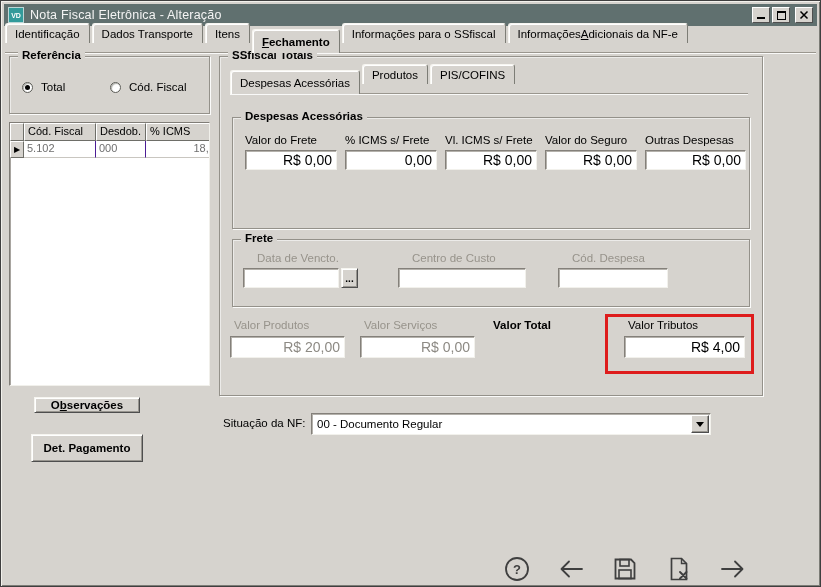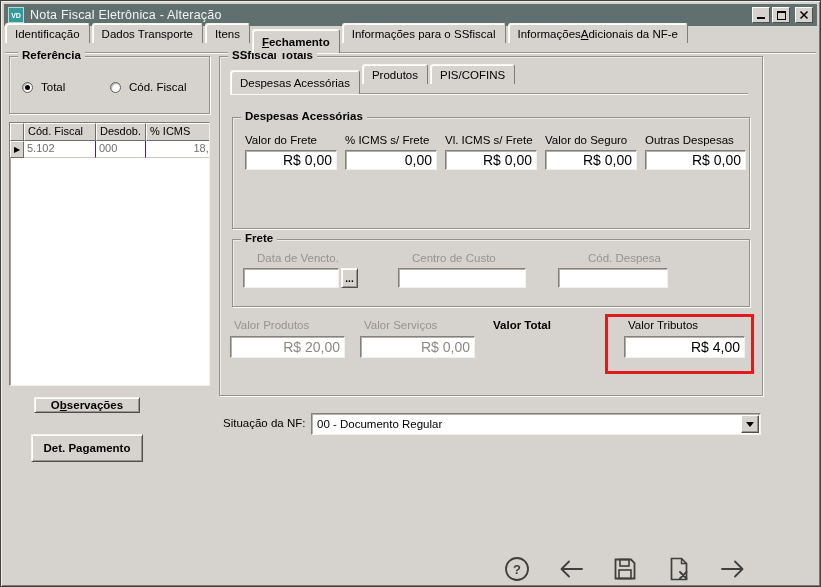--- a/index.html
+++ b/index.html
@@ -134,21 +134,21 @@
   .total .edit { height:22px; margin-top:3px; }
 
   .red-highlight {
     position:absolute; left:604px; top:313px; width:149px; height:60px;
     border:3px solid #de1c1c; z-index:6; pointer-events:none;
   }
 
   
   .situacao-label { position:absolute; left:222px; top:416px; white-space:nowrap; }
   .combo {
-    position:absolute; left:310px; top:412px; width:450px; height:22px;
+    position:absolute; left:310px; top:412px; width:400px; height:22px;
     background:#fff; display:flex; align-items:center;
     border:1px solid; border-color:#84807a #f2f1ec #f2f1ec #84807a;
     box-shadow: inset 1px 1px 0 #b4b1ab;
   }
   .combo-text { flex:1; padding:0 5px; white-space:nowrap; overflow:hidden; }
   .combo-btn {
     width:18px; height:18px; margin-right:1px; flex:0 0 auto;
     background:#d6d3ce; border:1px solid; border-color:#ffffff #4e4e4e #4e4e4e #ffffff;
     box-shadow: inset -1px -1px 0 #98958f;
     display:flex; align-items:center; justify-content:center;
@@ -271,21 +271,21 @@
         </div>
       </div>
       <div class="frete-col" style="left:10px; width:118px;">
         <div class="f-label gray-label" style="margin-left:14px;">Data de Vencto.</div>
         <div class="input-row">
           <input class="edit" style="width: 96px;" value="">
           <button class="btn small">...</button>
         </div>
       </div>
       <div class="frete-col" style="left:325px; width:112px;">
-        <div class="f-label gray-label" style="margin-left:30px;">Cód. Despesa</div>
+        <div class="f-label gray-label" style="margin-left:14px;">Cód. Despesa</div>
         <div class="input-row">
           <input class="edit" style="width: 110px;" value="">
         </div>
       </div>
     </div>
 
     <div class="total" style="left:10px; width:115px;">
       <div class="f-label gray-label" style="padding-left:4px;">Valor Produtos</div>
       <input class="edit right grayval" value="R$ 20,00" style="">
     </div>

